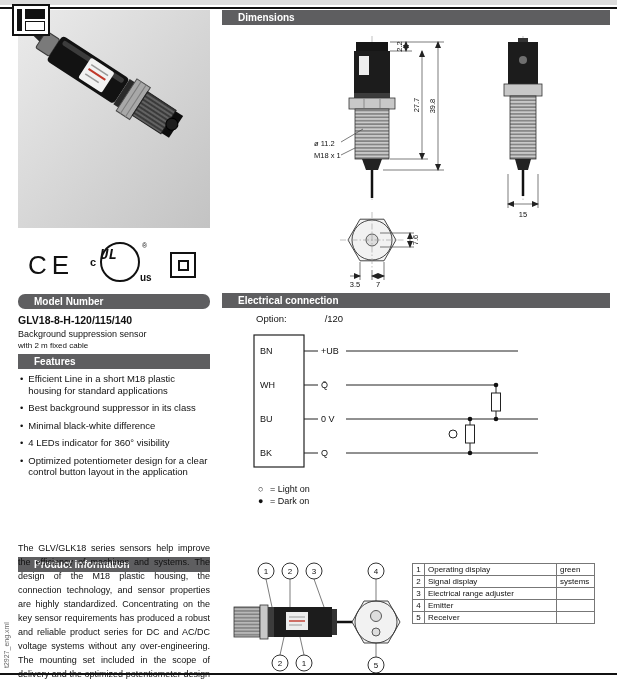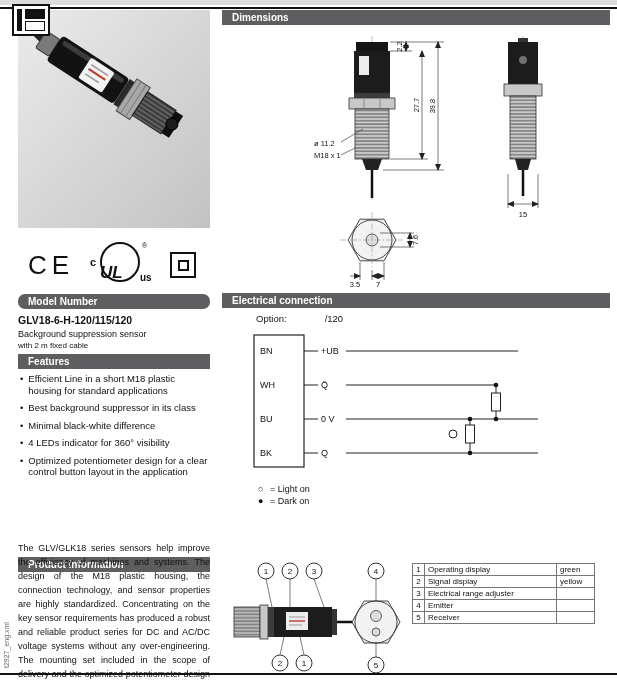--- a/index.html
+++ b/index.html
@@ -12,29 +12,29 @@
 
   .logo { position:absolute; left:12px; top:4px; width:38px; height:32px; background:#fff; border:2px solid #111; z-index:5; display:flex; align-items:center; justify-content:space-between; padding:3px; }
   .logo .bar { width:5px; height:100%; background:#111; }
   .logo .cells { display:flex; flex-direction:column; justify-content:space-between; height:100%; width:20px; }
   .logo .cell { height:10px; background:#111; border:1px solid #111; }
   .logo .cell.hollow { background:#fff; }
 
   .col-left { position:absolute; left:18px; top:10px; width:192px; height:598px; }
   .col-right { position:absolute; left:222px; top:10px; width:388px; height:673px; }
 
-  .section-header { position:absolute; left:0; width:100%; height:15px; line-height:15px; background:#5e5e60; color:#fff; font-size:10px; font-weight:bold; padding-left:10px; }
+  .section-header { position:absolute; left:0; width:100%; height:15px; line-height:15px; background:#5e5e60; color:#fff; font-size:10px; font-weight:bold; padding-left:16px; }
 
   .photo { position:absolute; left:0; top:0; width:192px; height:218px; }
 
   .certs { position:absolute; left:0; top:228px; width:192px; height:58px; }
   .ce-mark { position:absolute; left:10px; top:12px; font-size:26px; letter-spacing:5px; font-weight:400; }
   .ul-mark { position:absolute; left:74px; top:2px; width:52px; height:50px; }
   .ul-circle { position:absolute; left:8px; top:2px; width:40px; height:40px; border:2.5px solid #111; border-radius:50%; }
-  .ul-text { position:absolute; left:8px; top:23px; font-weight:bold; font-style:italic; font-size:17px; }
+  .ul-text { position:absolute; left:8px; top:7px; font-weight:bold; font-style:italic; font-size:14px;font-family:Liberation Mono, monospace; }
   .ul-c { position:absolute; left:-2px; top:16px; font-size:11px; font-weight:bold; }
   .ul-us { position:absolute; left:48px; top:32px; font-size:10px; font-weight:bold; }
   .ul-r { position:absolute; left:50px; top:2px; font-size:7px; }
   .sq-outer { position:absolute; left:152px; top:14px; width:26px; height:26px; border:2px solid #111; display:flex; align-items:center; justify-content:center; }
   .sq-inner { width:11px; height:11px; border:2px solid #111; }
 
   .model-header { top:284px;border-radius:7px; }
   .model-value { position:absolute; left:0; top:304px; font-size:10.5px; font-weight:bold; }
   .model-desc1 { position:absolute; left:0; top:319px; font-size:9px; }
   .model-desc2 { position:absolute; left:0; top:331px; font-size:8px; }
@@ -123,21 +123,21 @@
         <span class="ul-text">UL</span>
         <span class="ul-r">®</span>
         <span class="ul-us">us</span>
       </span>
       <span class="sq-outer">
           <span class="sq-inner"></span>
         </span>
     </div>
 
     <div class="section-header model-header">Model Number</div>
-    <div class="model-value">GLV18-6-H-120/115/120</div>
+    <div class="model-value">GLV18-8-H-120/115/140</div>
     <div class="model-desc1">Background suppression sensor</div>
     <div class="model-desc2">with 2 m fixed cable</div>
 
     <div class="section-header features-header">Features</div>
     <ul class="features">
       <li>
           <span class="bullet">•</span>
           <span>Efficient Line in a short M18 plastic housing for standard applications</span>
         </li>
       <li>
@@ -355,21 +355,21 @@
       <table class="ind-table">
         <tbody>
           <tr>
             <td class="c-no">1</td>
             <td class="c-label">Operating display</td>
             <td class="c-val">green</td>
           </tr>
           <tr>
             <td class="c-no">2</td>
             <td class="c-label">Signal display</td>
-            <td class="c-val">yellow</td>
+            <td class="c-val">systems</td>
           </tr>
           <tr>
             <td class="c-no">3</td>
             <td class="c-label">Electrical range adjuster</td>
             <td class="c-val"></td>
           </tr>
           <tr>
             <td class="c-no">4</td>
             <td class="c-label">Emitter</td>
             <td class="c-val"></td>

